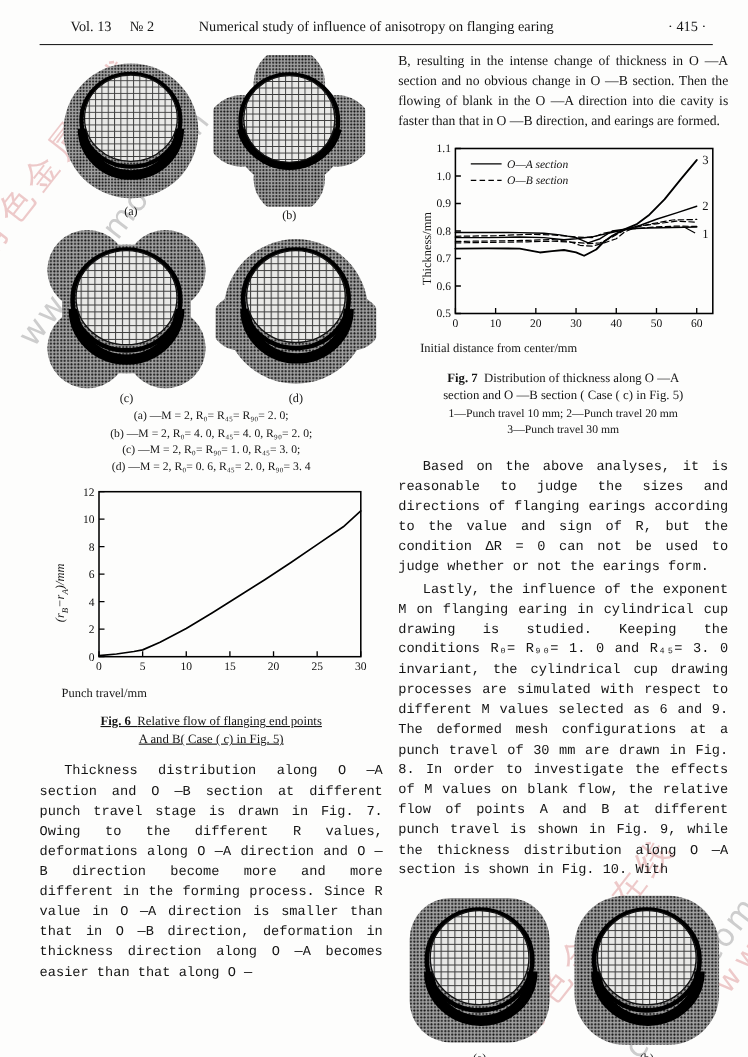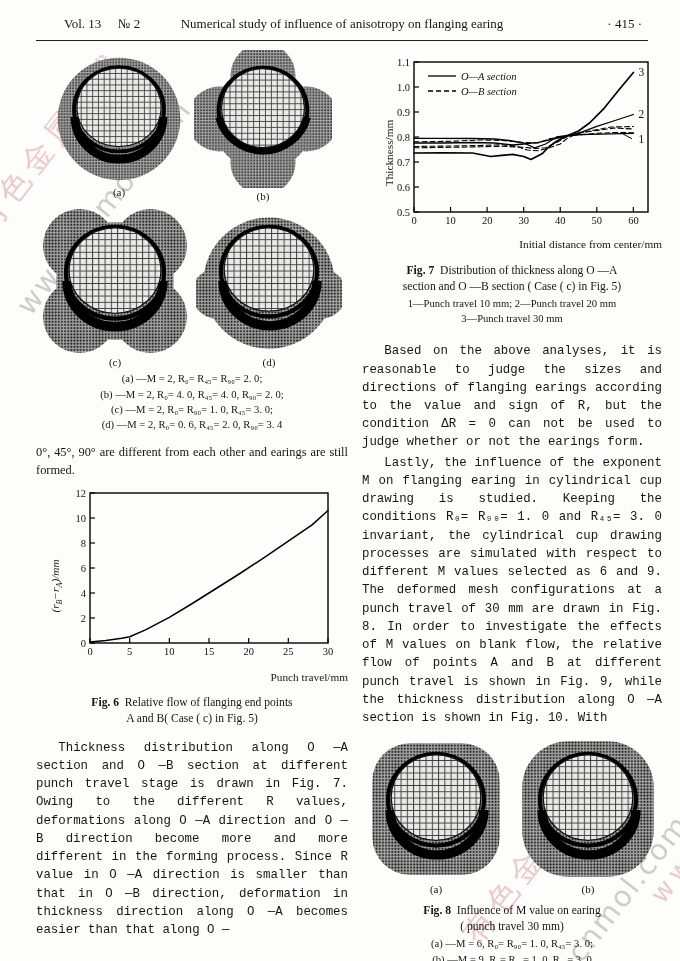--- a/index.html
+++ b/index.html
@@ -26,21 +26,21 @@
   
   .figcap{text-align:center;font-size:11.6px;line-height:1.38;margin-top:6px;}
   .figcap .fg{font-weight:bold;}
   .subcap{text-align:center;font-size:10.6px;line-height:1.45;white-space:pre-line;margin-top:1px;}
   
   .chartwrap{position:relative;margin:6px 0 0 0;}
   .chartwrap svg{display:block;}
   .ylab{position:absolute;left:-6px;top:50%;transform:translateY(-50%) rotate(-90deg);
         transform-origin:center;font-size:11.3px;white-space:nowrap;}
   .ylab sub{font-size:8px;}
-  .xlab{text-align:right;font-size:11.3px;margin-top:0px;}
+  .xlab{text-align:left;font-size:11.3px;margin-top:0px;}
   .chart-host{margin-left:20px;}
   
   .wm{position:absolute;pointer-events:none;white-space:nowrap;
       font-family:"DejaVu Sans",sans-serif;}
   .wm-url{color:#cdcdcd;font-size:29px;letter-spacing:2px;}
   .wm-cn{color:#edc9c9;font-size:31px;letter-spacing:6px;}
   .rot{transform:rotate(-52deg);}
 </style>
 </head>
 <body>
@@ -127,21 +127,20 @@
         </svg>
         <figcaption>(d)</figcaption>
       </figure>
     </div>
 
     <div class="subcap">(a) —M = 2,  R₀= R₄₅= R₉₀= 2. 0;
 (b) —M = 2,  R₀= 4. 0,  R₄₅= 4. 0,  R₉₀= 2. 0;
 (c) —M = 2,  R₀= R₉₀= 1. 0,  R₄₅= 3. 0;
 (d) —M = 2,  R₀= 0. 6,  R₄₅= 2. 0,  R₉₀= 3. 4</div>
 
-    <p class="body" style="margin-top:10px;">0°, 45°, 90° are different from each other and earings are still formed.</p>
 
     <div class="chartwrap">
       <div class="ylab"><i>
         <span>(r</span><sub>B</sub><span>−r</span><sub>A</sub><span>)/mm</span>
       </i></div>
       <div class="chart-host">
           <svg width="286" height="184" viewBox="0 0 286 184">
             <rect x="34" y="8" width="238" height="150" fill="none" stroke="#000" stroke-width="1.4"></rect>
             <line x1="34" y1="158" x2="34" y2="153" stroke="#000" stroke-width="1.2"></line>
             <text x="34" y="170" text-anchor="middle" font-family="&quot;Liberation Serif&quot;,&quot;DejaVu Serif&quot;,serif" font-size="10.5" fill="#111">0</text>
@@ -170,31 +169,32 @@
             <line x1="34" y1="33" x2="39" y2="33" stroke="#000" stroke-width="1.2"></line>
             <text x="30" y="36.5" text-anchor="end" font-family="&quot;Liberation Serif&quot;,&quot;DejaVu Serif&quot;,serif" font-size="10.5" fill="#111">10</text>
             <line x1="34" y1="8" x2="39" y2="8" stroke="#000" stroke-width="1.2"></line>
             <text x="30" y="11.5" text-anchor="end" font-family="&quot;Liberation Serif&quot;,&quot;DejaVu Serif&quot;,serif" font-size="10.5" fill="#111">12</text>
             <polyline points="34.0,157.0 49.9,155.5 65.7,153.3 73.7,151.8 89.5,144.9 113.3,132.4 137.1,118.0 160.9,103.0 184.7,88.0 208.5,72.4 232.3,56.1 256.1,39.9 272.0,25.5" fill="none" stroke="#000" stroke-width="1.5" stroke-linejoin="round" stroke-linecap="round"></polyline>
           </svg>
         </div>
       <div class="xlab" style="margin-left:20px;">Punch travel/mm</div>
     </div>
 
-    <div class="figcap" style="margin-top:9px;">
+    <div class="figcap" style="margin-top:9px;text-decoration:underline;">
       <span class="fg">Fig. 6</span>&nbsp;
       <span>Relative flow of flanging end points</span><br>
       <span>A and B( Case ( c) in Fig. 5)</span>
     </div>
 
     <p class="body ind" style="margin-top:12px;">Thickness distribution along O —A section and O —B section at different punch travel stage is drawn in Fig. 7. Owing to the different R values, deformations along O —A direction and O —B direction become more and more different in the forming process. Since R value in O —A direction is smaller than that in O —B direction, deformation in thickness direction along O —A becomes easier than that along O —</p>
   </div>
 
   <div class="col col-r">
 
+    <p class="body">B, resulting in the intense change of thickness in O —A section and no obvious change in O —B section. Then the flowing of blank in the O —A direction into die cavity is faster than that in O —B direction, and earings are formed.</p>
 
     <div class="chartwrap" style="margin-top:8px;">
       <div class="ylab">Thickness/mm</div>
       <div class="chart-host">
           <svg width="282" height="182" viewBox="0 0 282 182">
             <rect x="32" y="8" width="234" height="150" fill="none" stroke="#000" stroke-width="1.4"></rect>
             <line x1="32" y1="158" x2="32" y2="153" stroke="#000" stroke-width="1.2"></line>
             <text x="32" y="170" text-anchor="middle" font-family="&quot;Liberation Serif&quot;,&quot;DejaVu Serif&quot;,serif" font-size="10.5" fill="#111">0</text>
             <line x1="68.5625" y1="158" x2="68.5625" y2="153" stroke="#000" stroke-width="1.2"></line>
             <text x="68.5625" y="170" text-anchor="middle" font-family="&quot;Liberation Serif&quot;,&quot;DejaVu Serif&quot;,serif" font-size="10.5" fill="#111">10</text>

